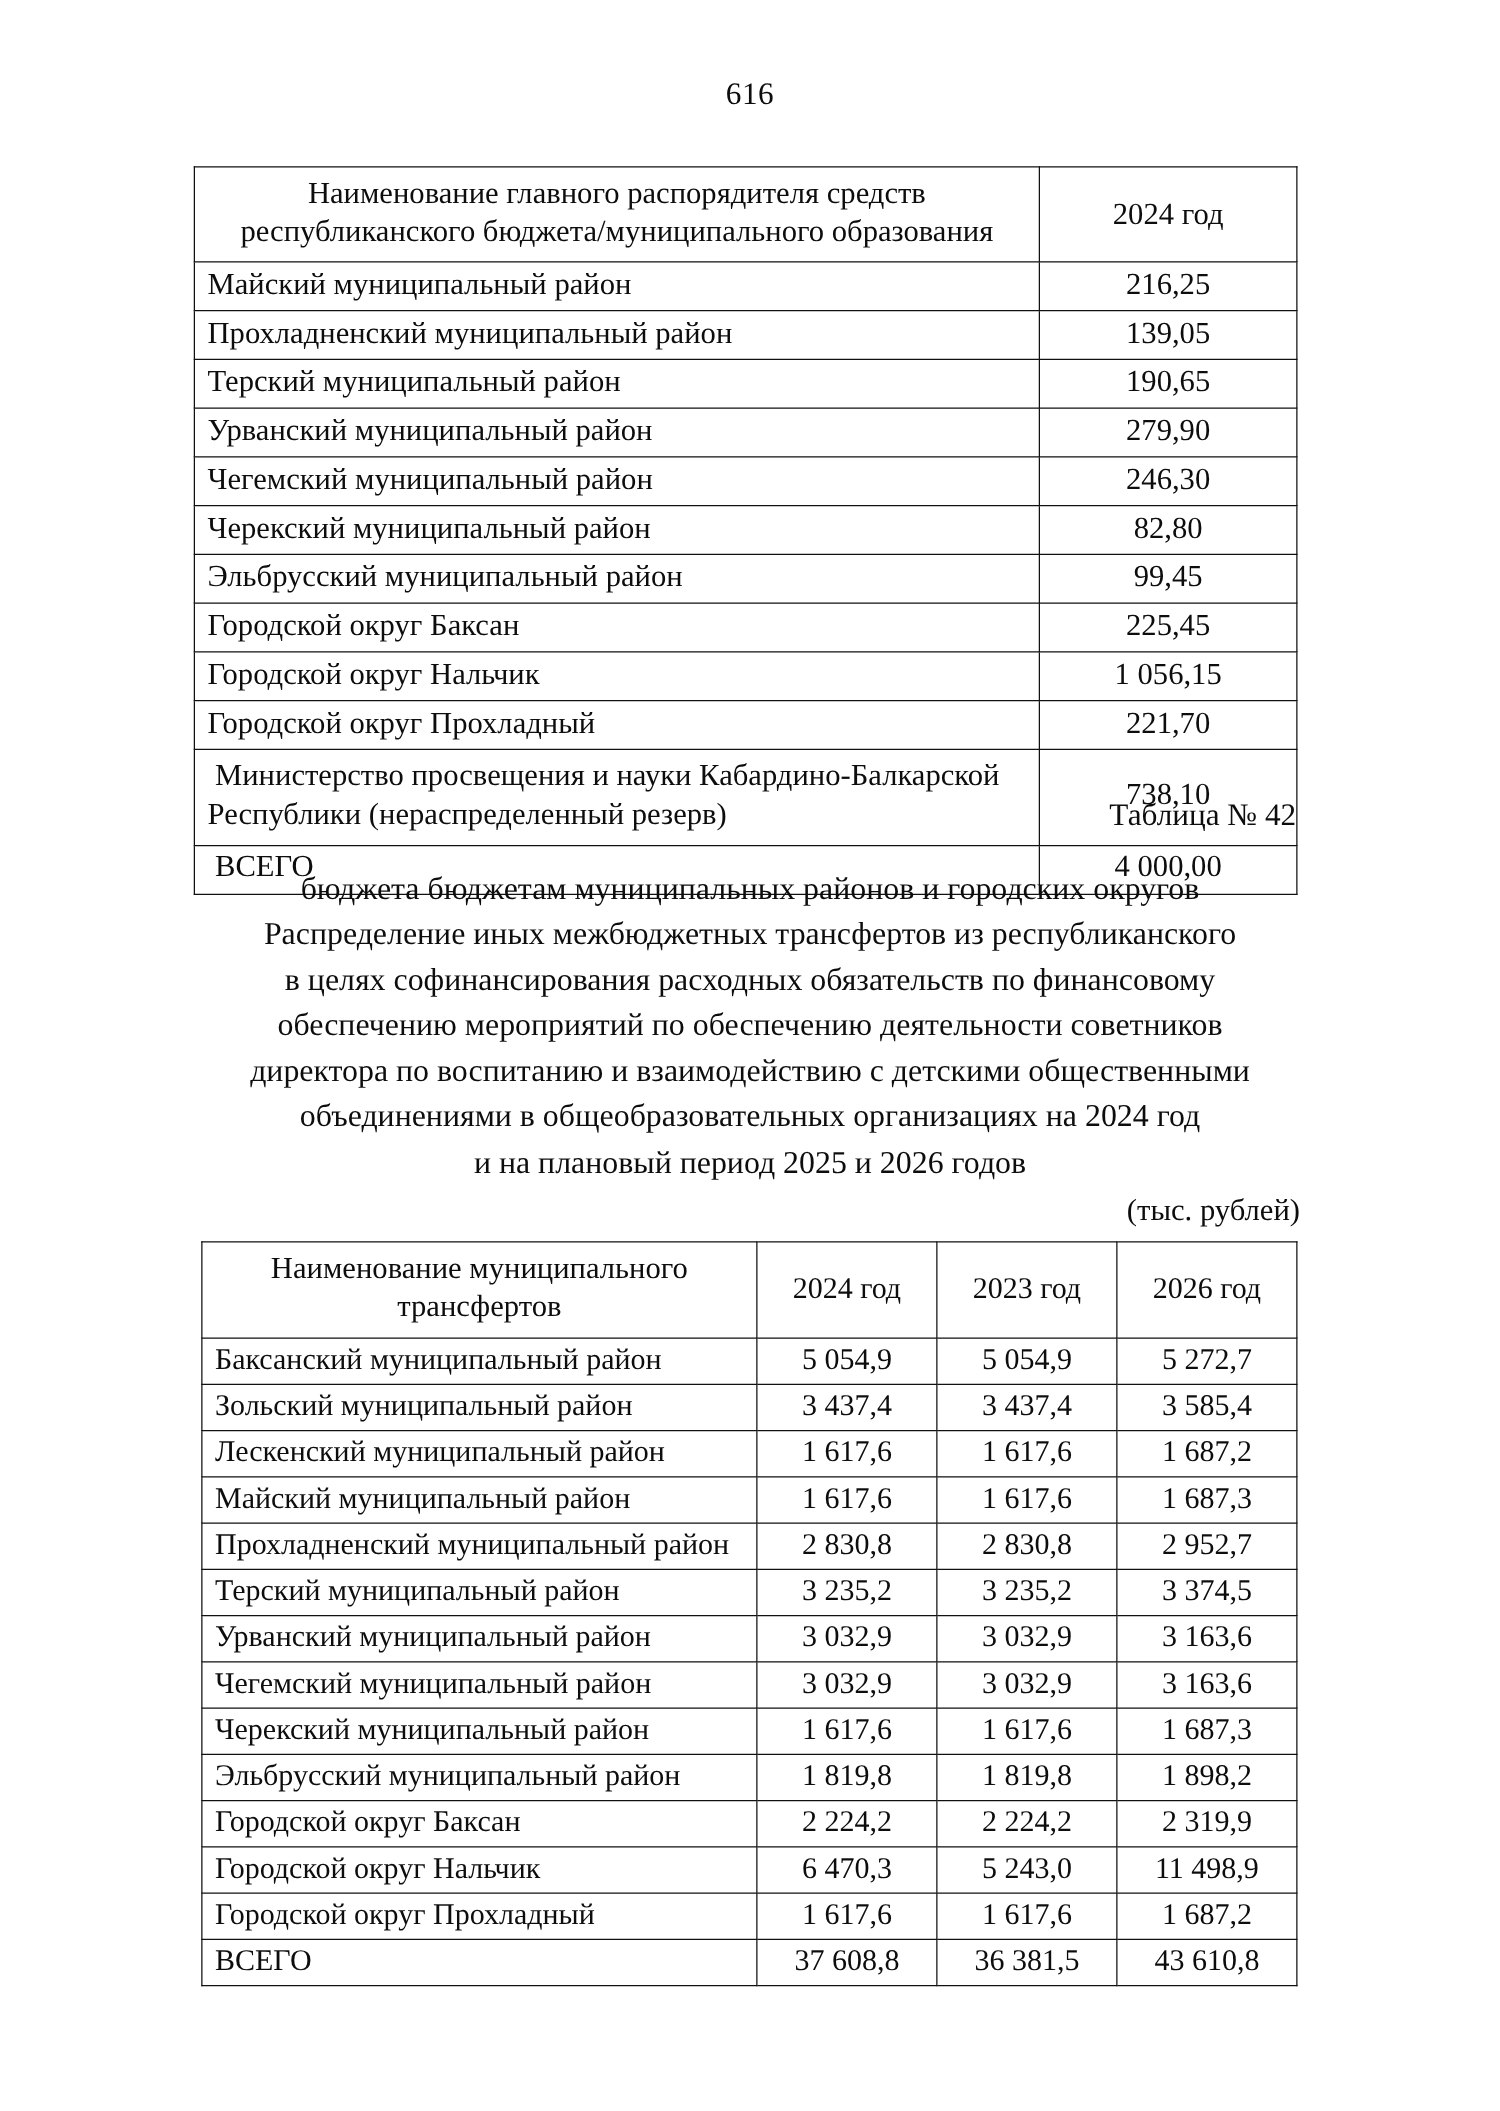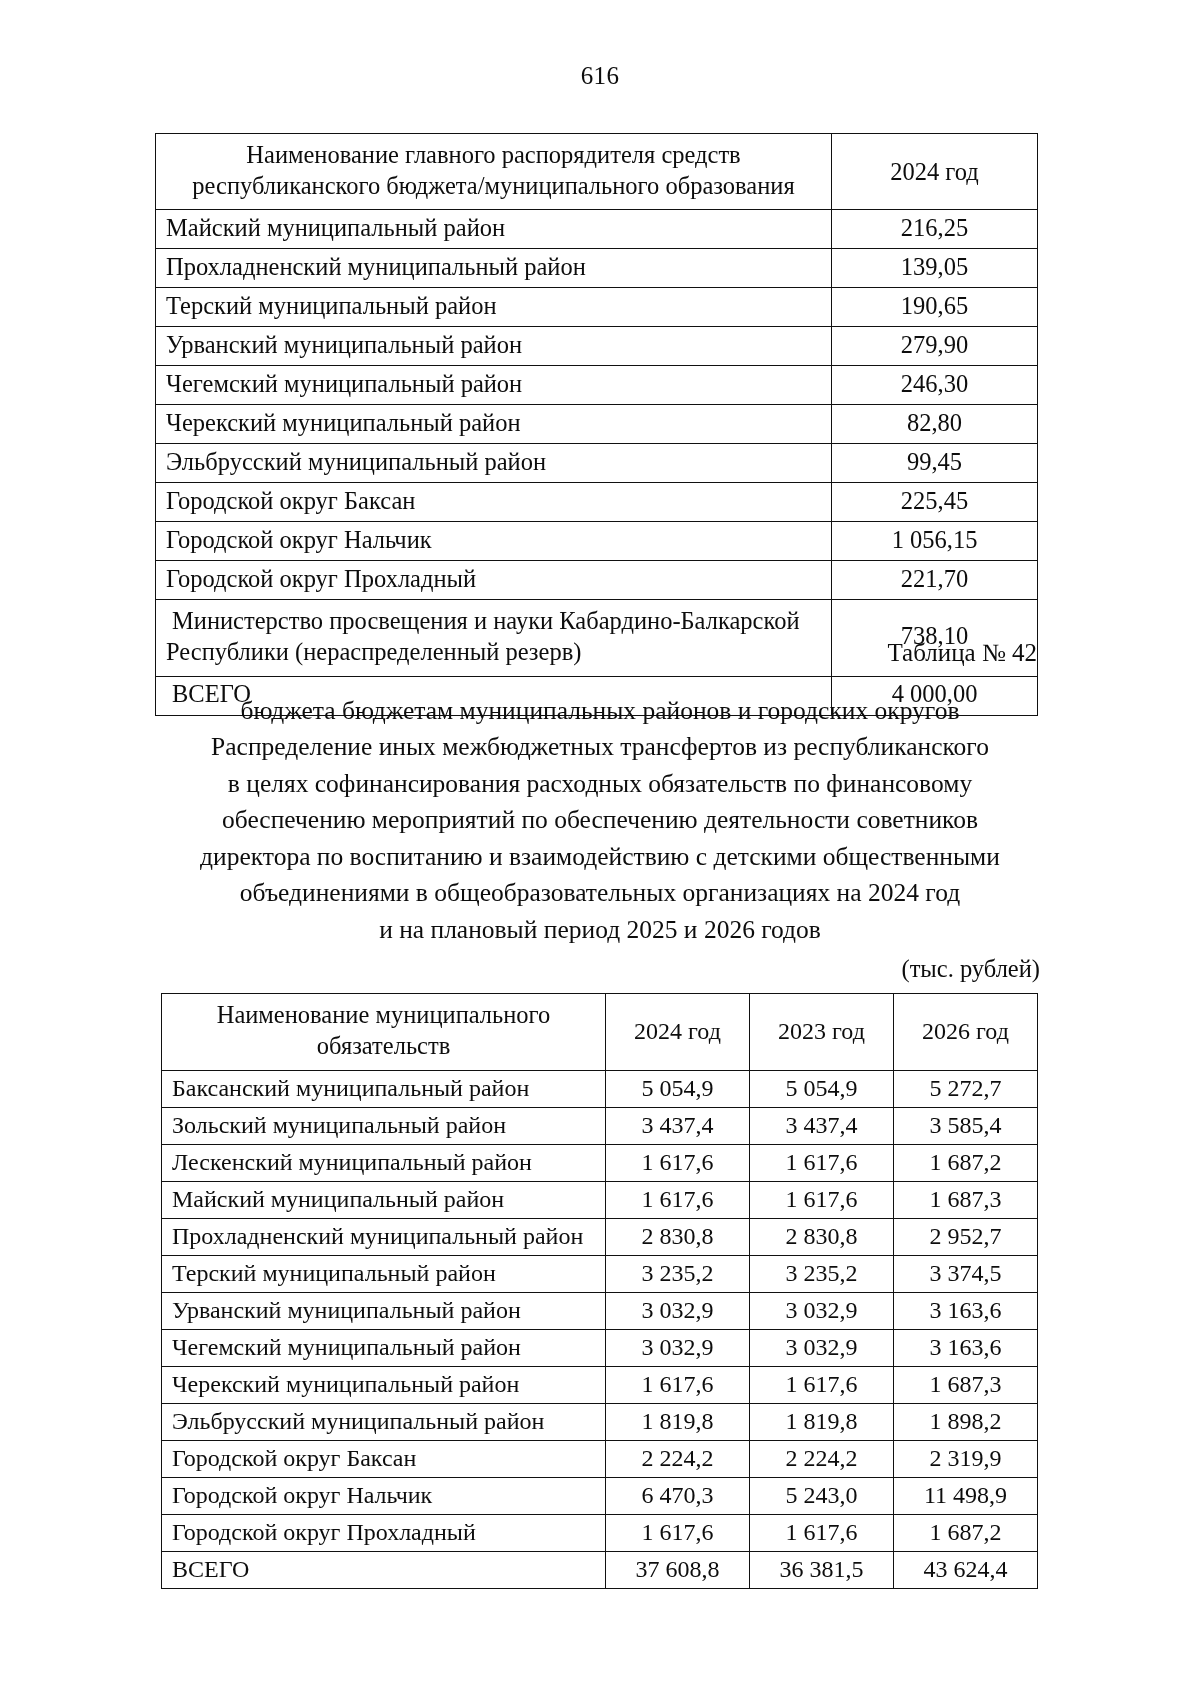--- a/index.html
+++ b/index.html
@@ -238,21 +238,21 @@
       <colgroup>
         <col class="k-name">
         <col class="k-y1">
         <col class="k-y2">
         <col class="k-y3">
       </colgroup>
       <tbody id="table-two-body">
           <tr>
             <td class="hdr hdr-name">
               <div>Наименование муниципального</div>
-              <div>обязательств</div>
+              <div>трансфертов</div>
             </td>
             <td class="hdr c-val">2024 год</td>
             <td class="hdr c-val">2023 год</td>
             <td class="hdr c-val">2026 год</td>
           </tr>
           <tr>
             <td class="c-name">Баксанский муниципальный район</td>
             <td class="c-val">5 054,9</td>
             <td class="c-val">5 054,9</td>
             <td class="c-val">5 272,7</td>
@@ -326,19 +326,19 @@
           <tr>
             <td class="c-name">Городской округ Прохладный</td>
             <td class="c-val">1 617,6</td>
             <td class="c-val">1 617,6</td>
             <td class="c-val">1 687,2</td>
           </tr>
           <tr>
             <td class="c-name">ВСЕГО</td>
             <td class="c-val">37 608,8</td>
             <td class="c-val">36 381,5</td>
-            <td class="c-val">43 624,4</td>
+            <td class="c-val">43 610,8</td>
           </tr>
         </tbody>
     </table>
   </div>
 
 </div>
 
 </body></html>

